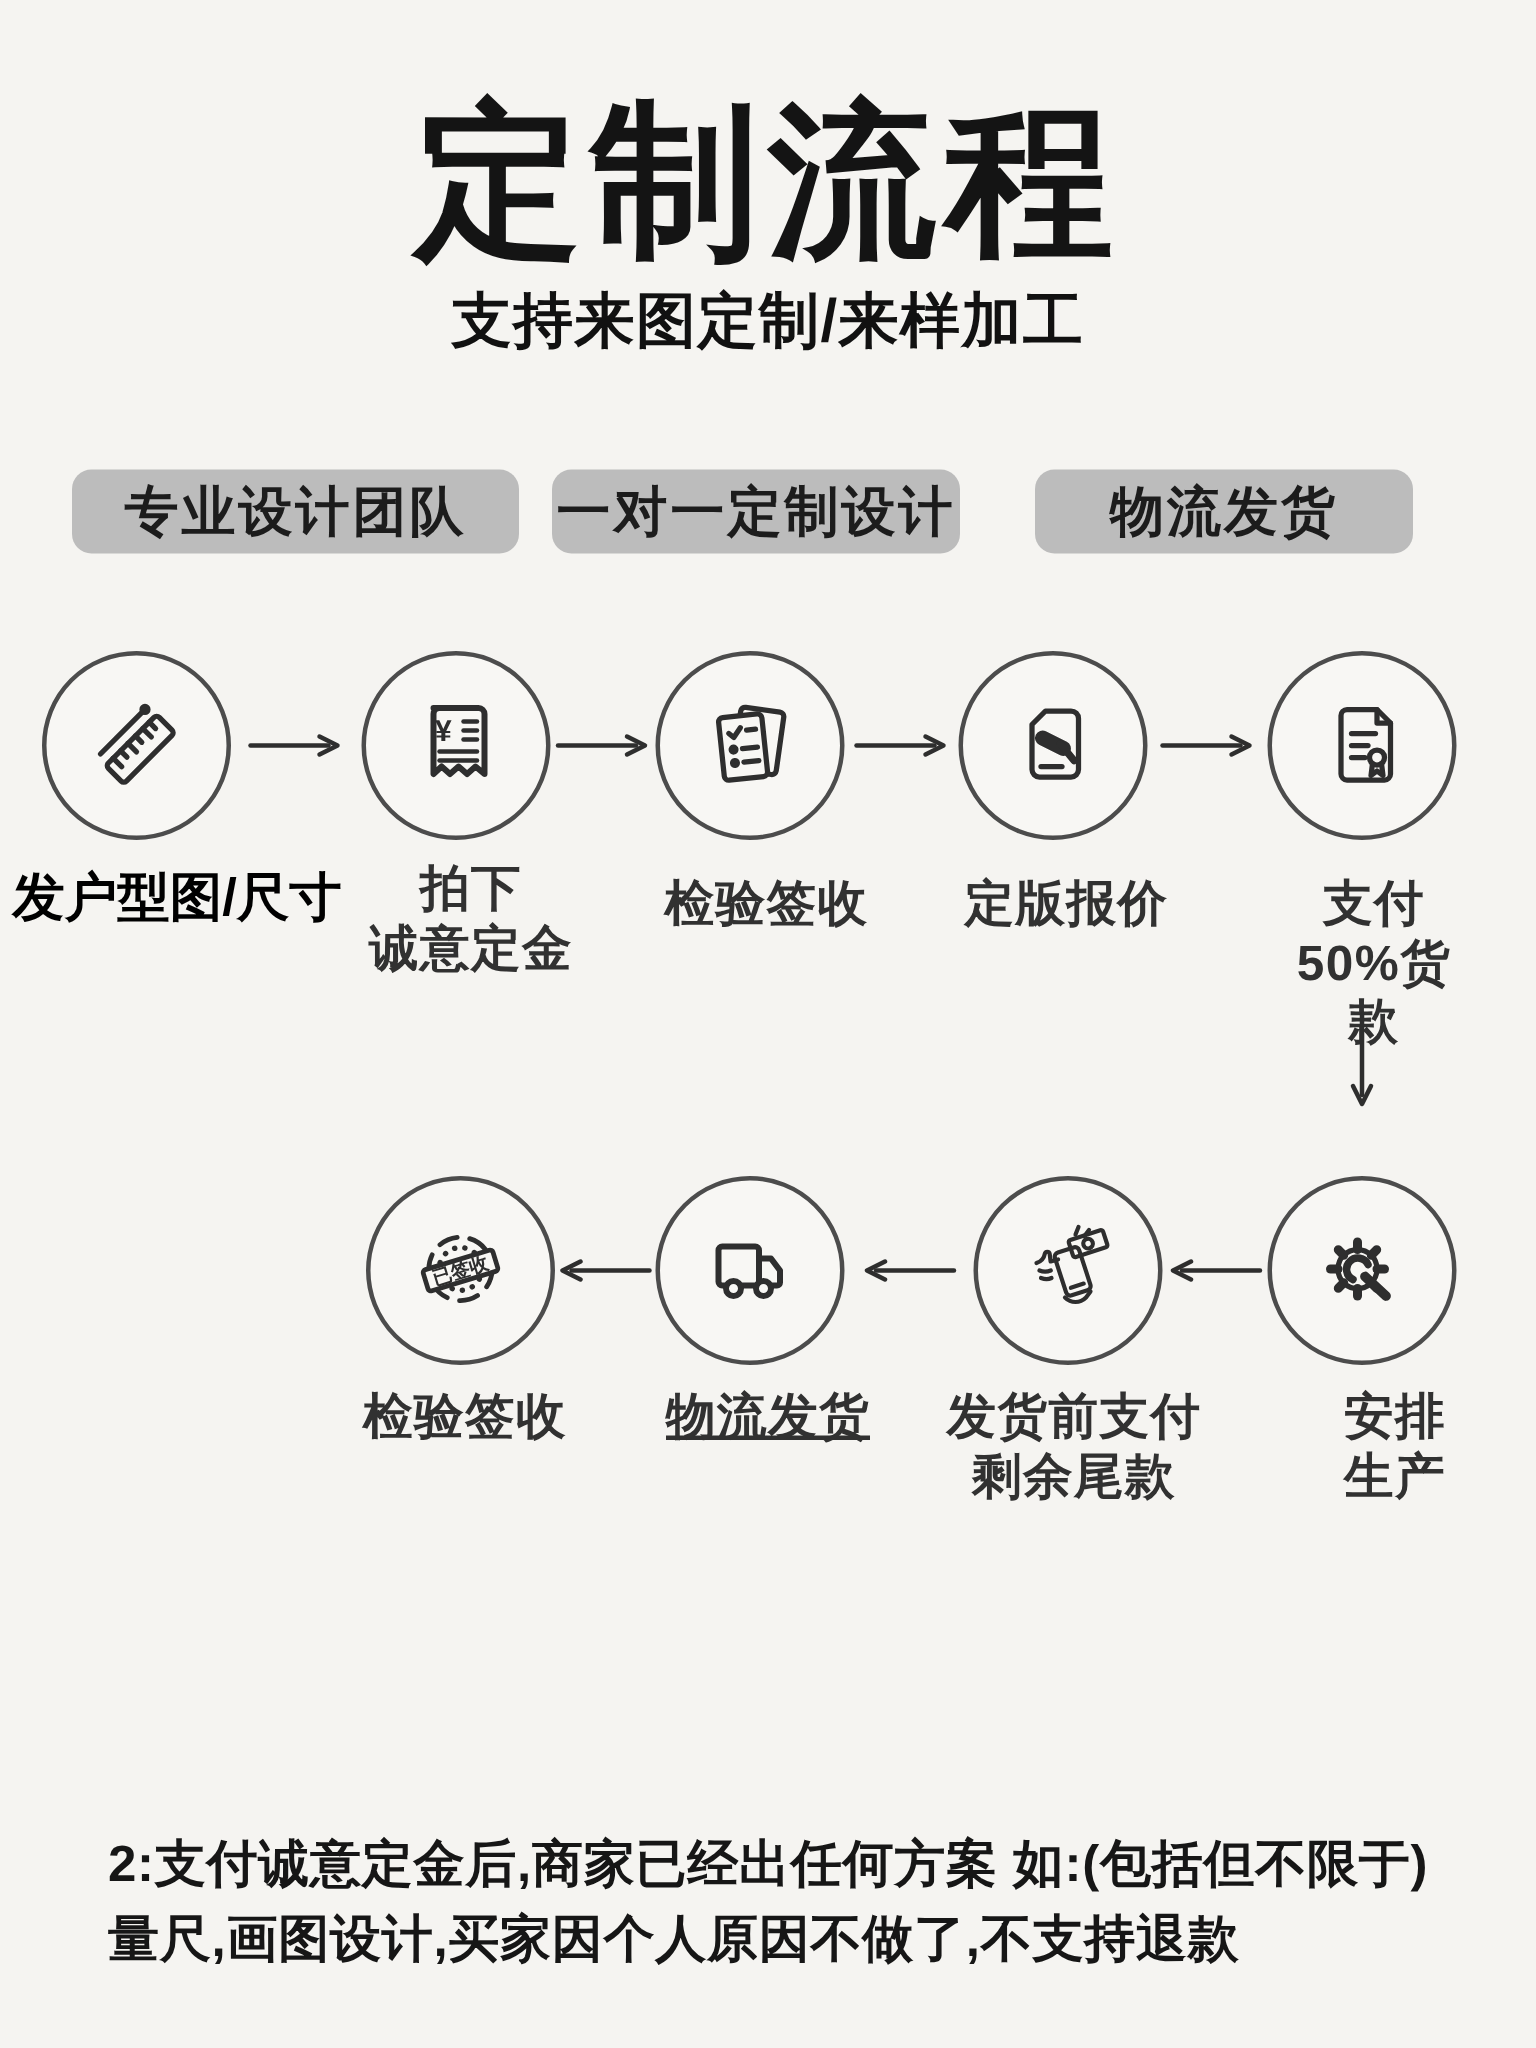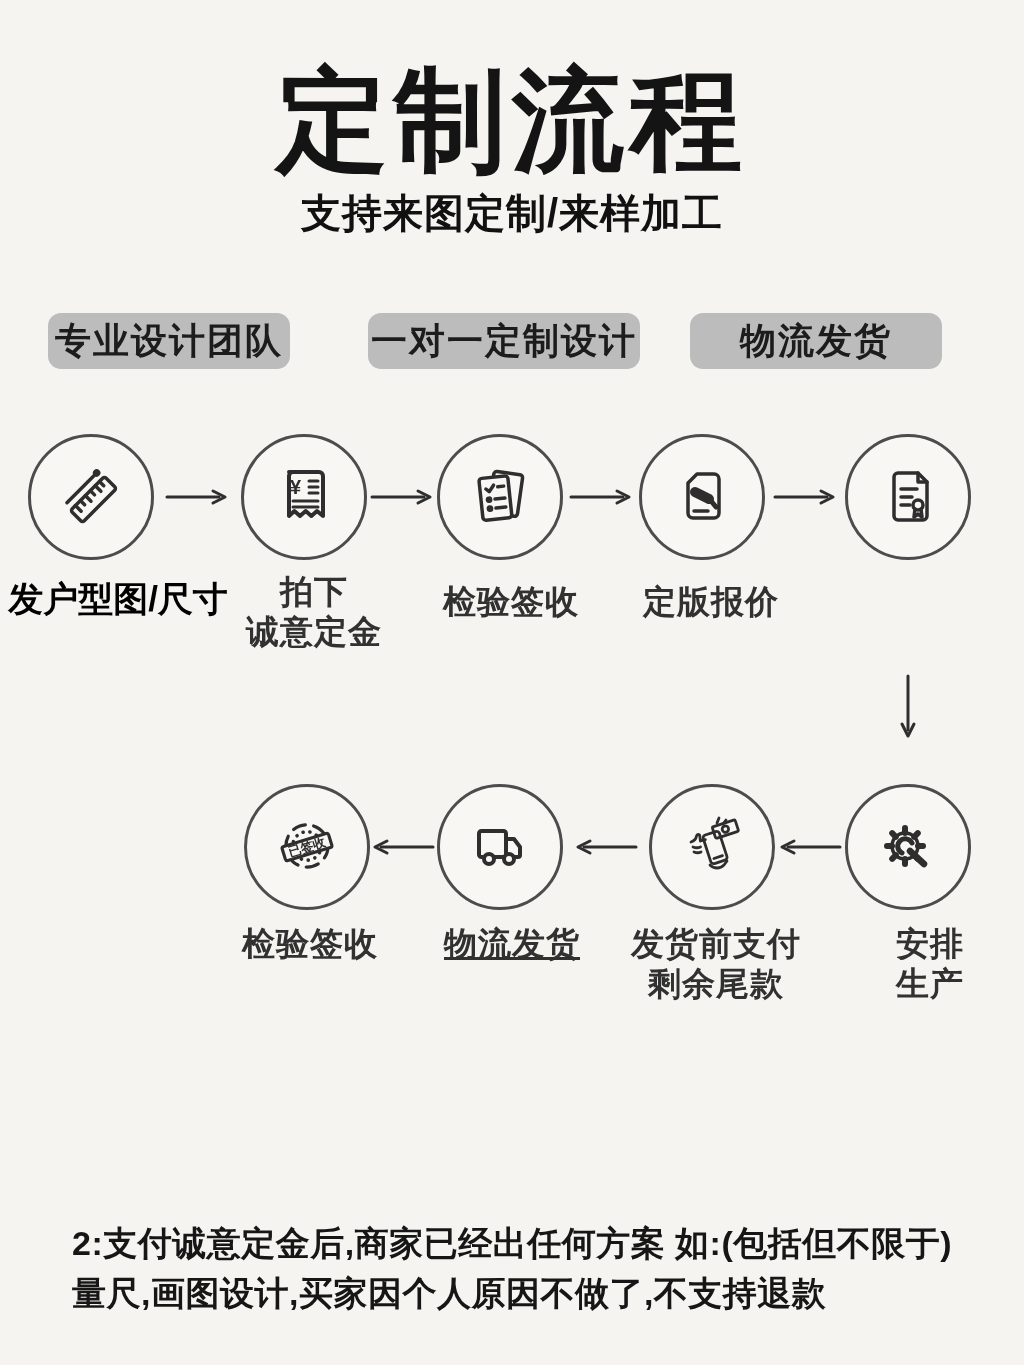--- a/index.html
+++ b/index.html
@@ -14,21 +14,21 @@
   }
   .subtitle{
     position:absolute;top:186px;left:0;width:100%;text-align:center;
     font-size:40px;font-weight:800;letter-spacing:1px;color:#111;
   }
   .badge{
     position:absolute;top:313px;height:56px;background:#bcbcbc;border-radius:13px;
     display:flex;align-items:center;justify-content:center;
     font-size:36px;font-weight:700;color:#1c1c1c;letter-spacing:2px;
   }
-  .badge.b0{left:48px;width:242px;}
+  .badge.b0{left:48px;width:298px;}
   .badge.b1{left:368px;width:272px;}
   .badge.b2{left:690px;width:252px;}
   .circle{
     position:absolute;width:126px;height:126px;border-radius:50%;
     border:3px solid #4c4c4c;background:#f8f7f4;box-sizing:border-box;
     display:flex;align-items:center;justify-content:center;
   }
   .step-label{
     position:absolute;transform:translateX(-50%);text-align:center;
     font-size:33px;font-weight:700;color:#313131;line-height:1.2;
@@ -136,20 +136,21 @@
         <path d="M43 48l-1 8 4-3 4 3-1-8"></path>
       </g>
     </svg>
   </div>
 
   <div class="step-label" style="left:314px;top:572px;">拍下
 诚意定金</div>
   <div class="step-label primary" style="left:118px;top:578px;">发户型图/尺寸</div>
   <div class="step-label" style="left:511px;top:582px;">检验签收</div>
   <div class="step-label" style="left:711px;top:582px;text-align:right;">定版报价</div>
+  <div class="step-label" style="left:916px;top:582px;">支付50%货款</div>
 
   <div class="arrow" style="left:165px;top:487px;">
     <svg width="64" height="20" viewBox="0 0 64 20">
         <g class="stroke" stroke-width="3">
           <line x1="2" y1="10" x2="54" y2="10"></line>
           <path d="M48 4l12 6-12 6"></path>
         </g>
       </svg>
   </div>
   <div class="arrow" style="left:370px;top:487px;">

